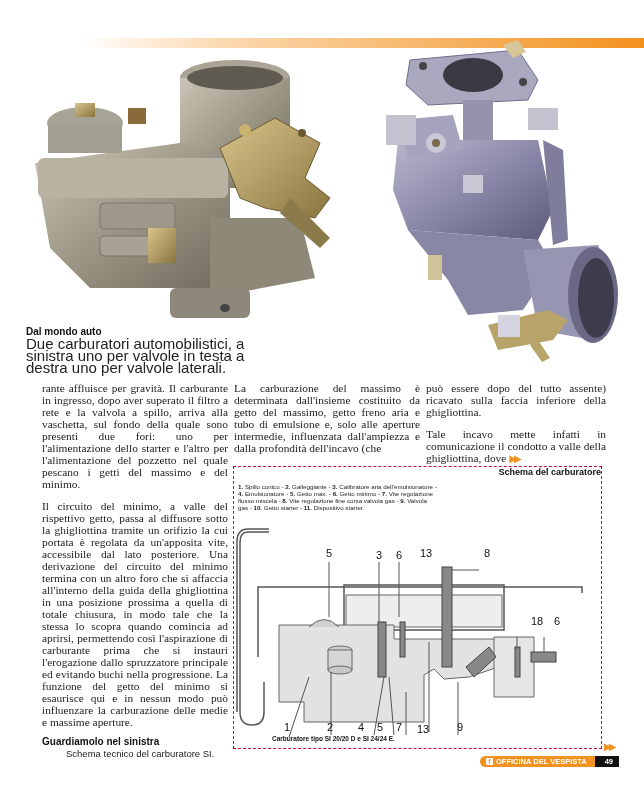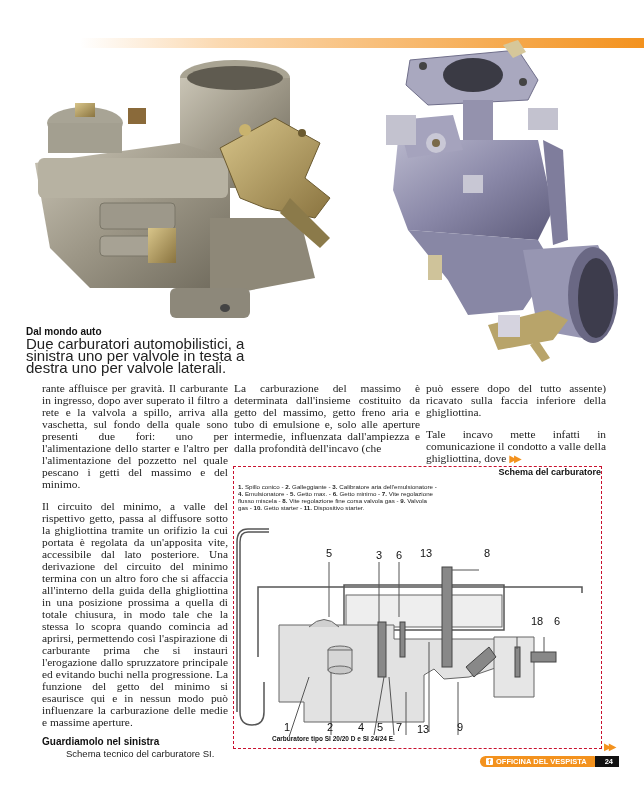--- a/index.html
+++ b/index.html
@@ -225,14 +225,14 @@
 
   <div class="diagram-foot">Carburatore tipo SI 20/20 D e SI 24/24 E.</div>
 </div>
 <span class="diag-arrow">▶▶</span>
 
 <div class="footer">
   <div class="footer-pill">
     <span class="fb-icon">f</span>
     <span>OFFICINA DEL VESPISTA</span>
   </div>
-  <div class="page-num">24</div>
+  <div class="page-num">49</div>
 </div>
 
 </body></html>

